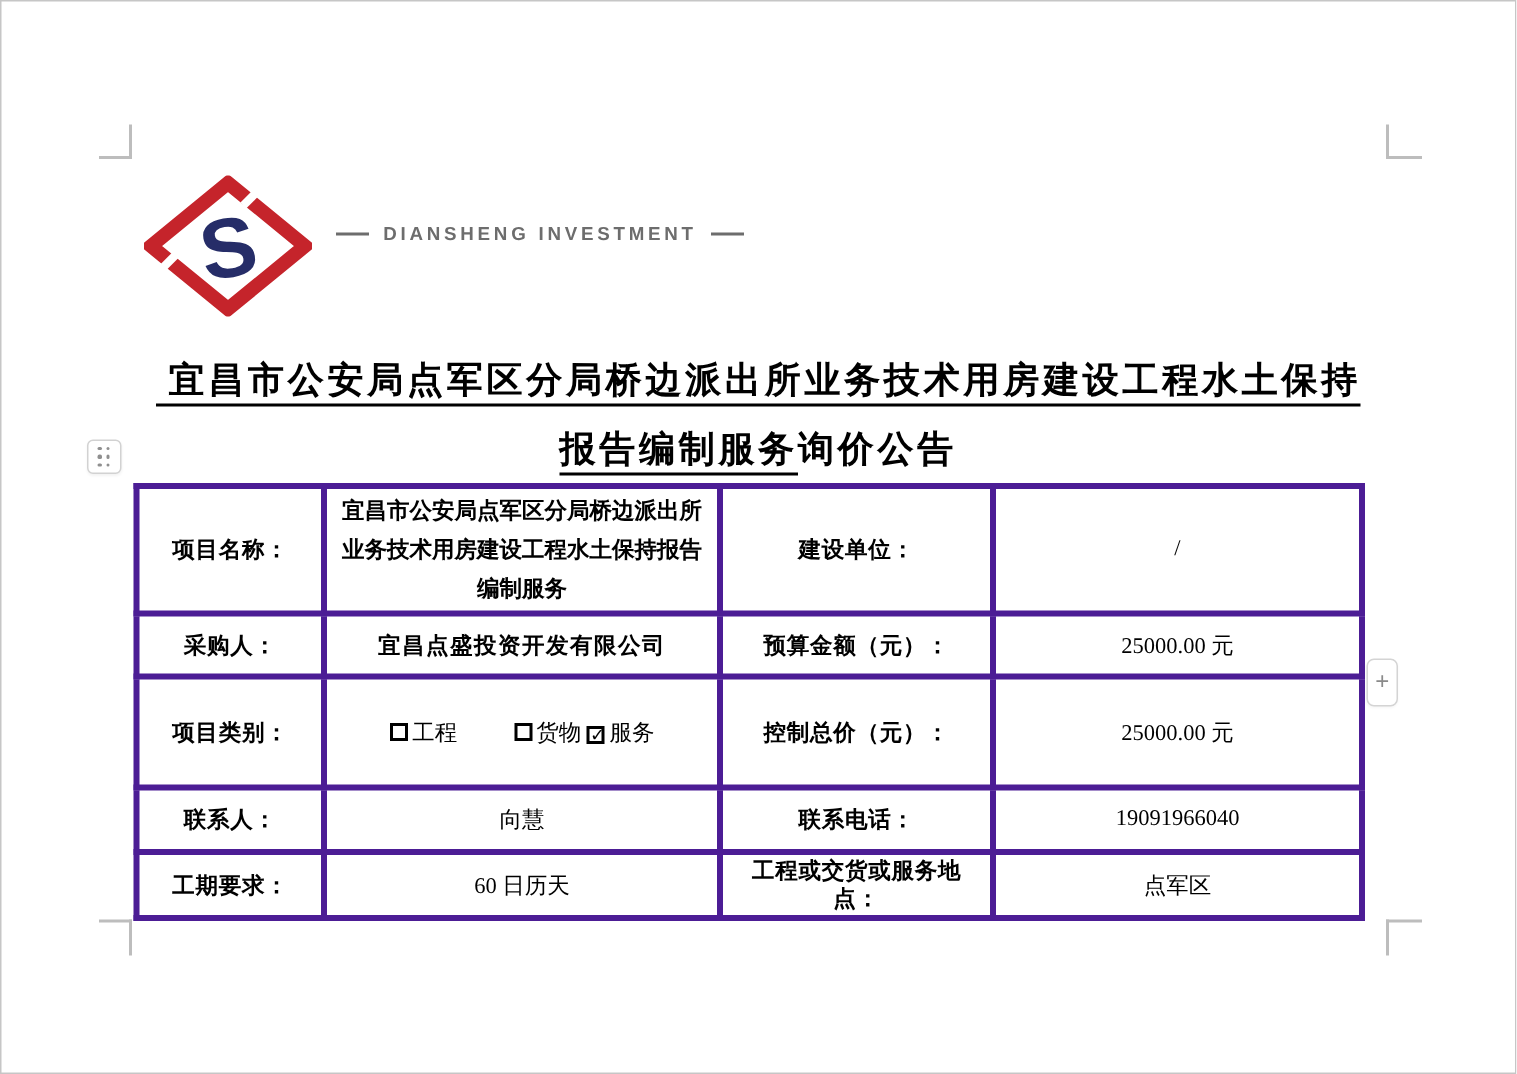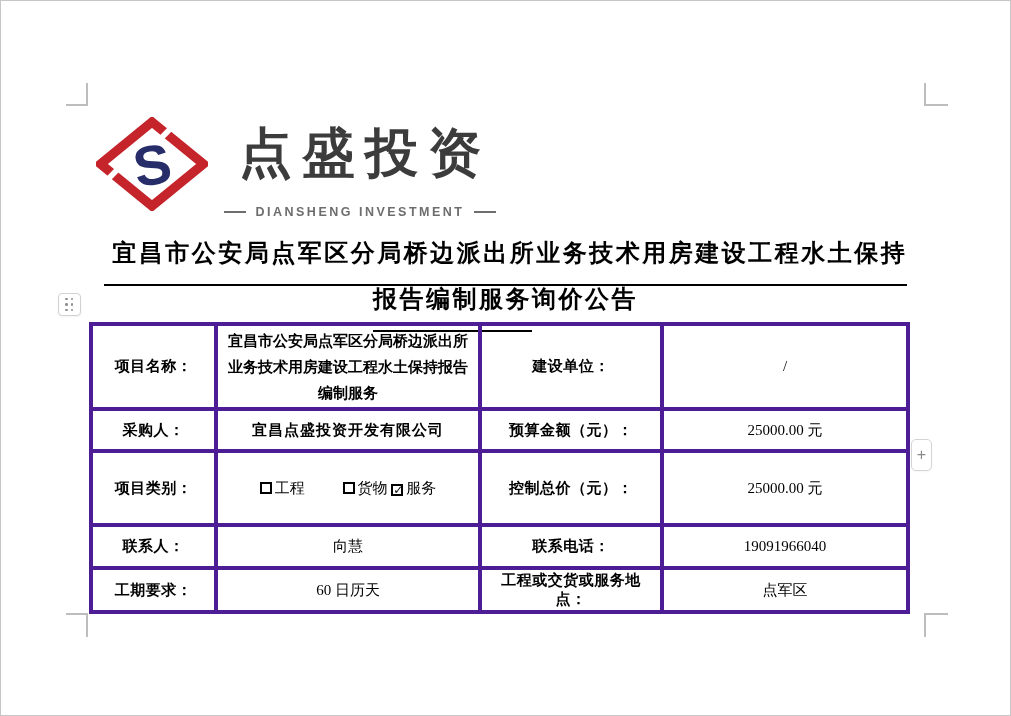--- a/index.html
+++ b/index.html
@@ -30,21 +30,21 @@
   .brand-en .txt {
     font-family:"Liberation Sans","DejaVu Sans",sans-serif; font-weight:bold;
     font-size:12.5px; letter-spacing:2.5px; color:#6d6d6d; white-space:nowrap;
   }
 
   
   .title-line { position:absolute; left:0; width:100%; text-align:center;
     font-weight:bold; font-size:24px; letter-spacing:2.5px; white-space:nowrap; }
   .title-line.l1 { top:236px; }
   .title-line.l2 { top:282px; }
-  .u { border-bottom:2px solid #000; padding-bottom:18px; }
+  .u { border-bottom:2px solid #000; padding-bottom:2px; }
 
   
   .handle { position:absolute; left:57px; top:292px; width:23px; height:23px;
     background:#fff; border:1px solid #d2d2d2; border-radius:4px; box-sizing:border-box;
     display:flex; align-items:center; justify-content:center;
     box-shadow:0 1px 2px rgba(0,0,0,.05); cursor:grab; }
   .handle .dots { display:grid; grid-template-columns:repeat(2,3px); grid-auto-rows:3px; gap:2.5px; }
   .handle .dots i { width:2.5px; height:2.5px; background:#8f8f8f; border-radius:50%; }
 
   
@@ -83,21 +83,20 @@
   <div class="crop br"></div>
 
   <div class="logo">
     <svg class="logo-mark" viewBox="0 0 120 100" xmlns="http://www.w3.org/2000/svg">
       <polygon points="60,5 115,50 60,95 5,50" fill="none" stroke="#c5242b" stroke-width="10"></polygon>
       <line x1="71" y1="21" x2="81" y2="11" stroke="#ffffff" stroke-width="6"></line>
       <line x1="13" y1="66" x2="23" y2="56" stroke="#ffffff" stroke-width="6"></line>
       <text x="60" y="72" text-anchor="middle" font-size="60" font-weight="bold" font-family="Liberation Sans, DejaVu Sans, sans-serif" fill="#262d68" transform="rotate(-10 60 50)">S</text>
     </svg>
     <div class="brand">
-      <div class="brand-cn">点盛投资</div>
       <div class="brand-en">
         <span class="dash"></span>
         <span class="txt">DIANSHENG INVESTMENT</span>
         <span class="dash"></span>
       </div>
     </div>
   </div>
 
   <div class="title-line l1"><span class="u">&nbsp;宜昌市公安局点军区分局桥边派出所业务技术用房建设工程水土保持</span></div>
   <div class="title-line l2"><span class="u">报告编制服务</span><span>询价公告</span></div>

